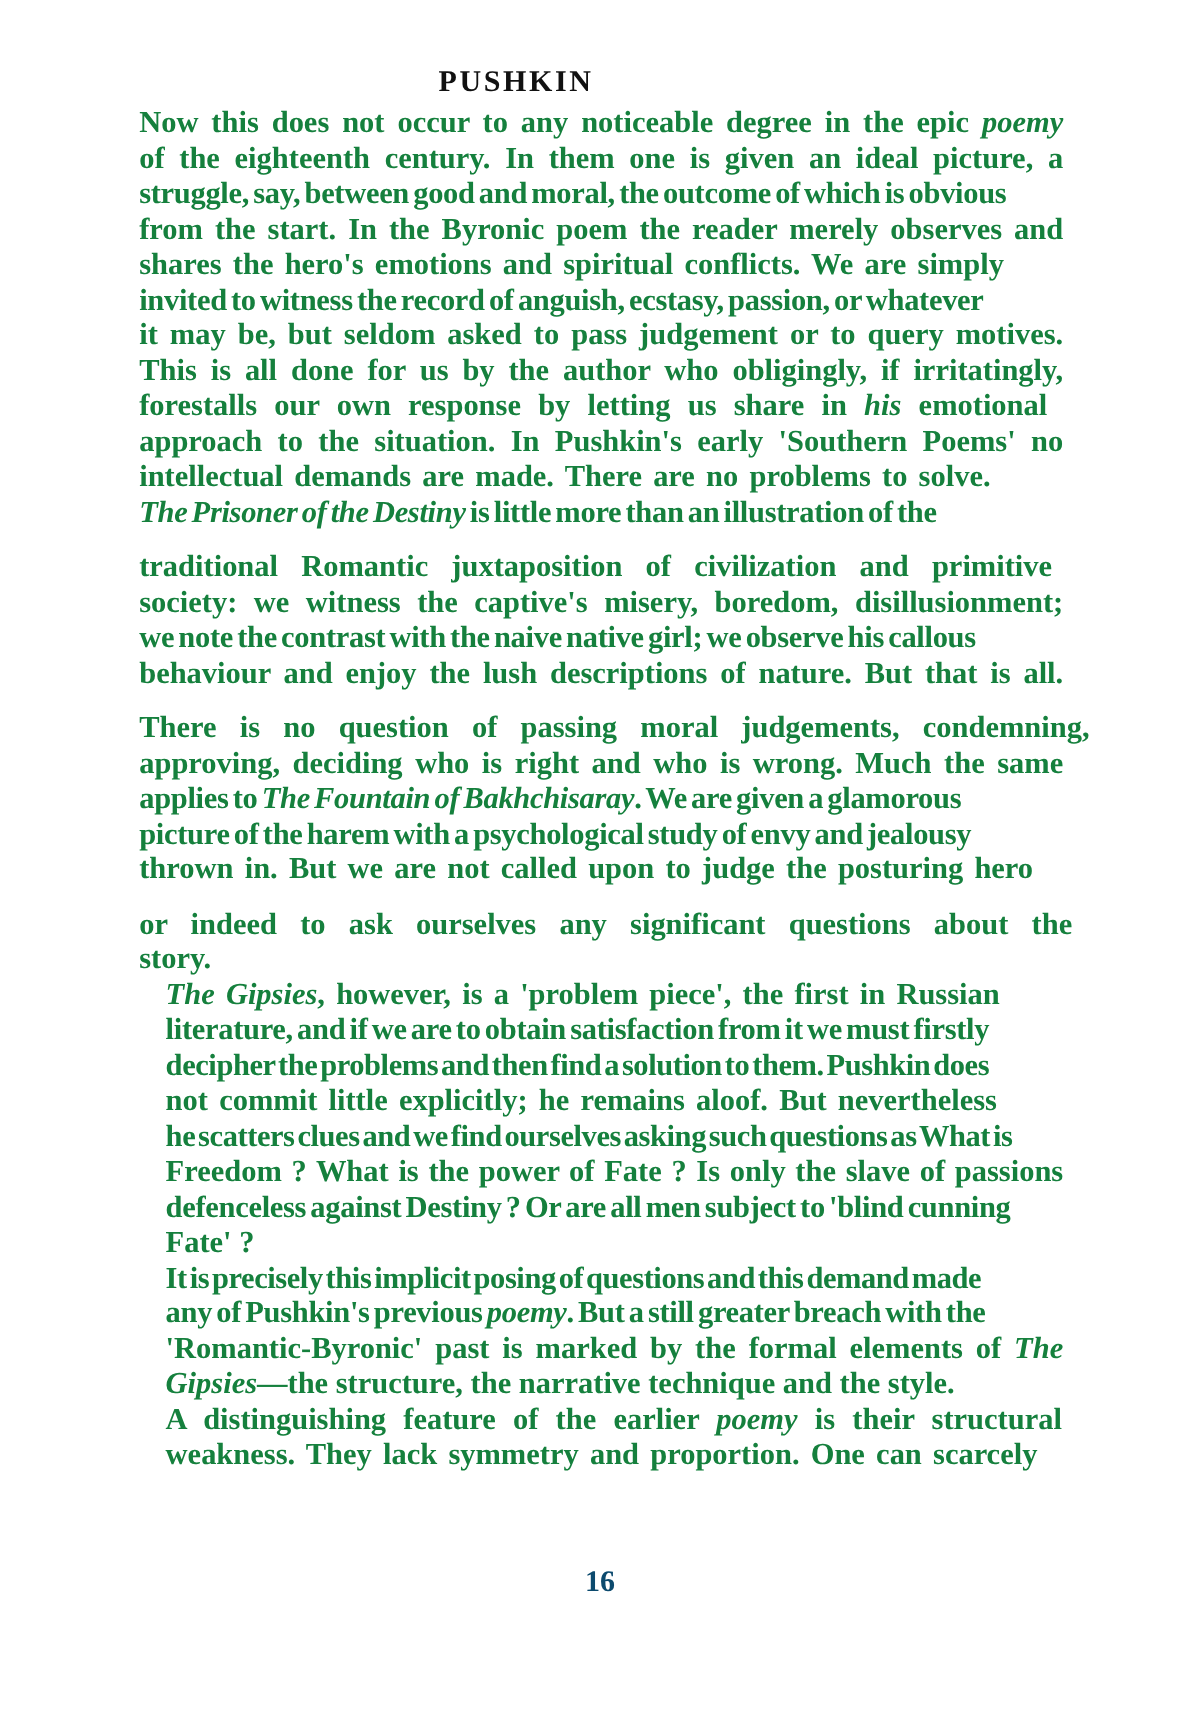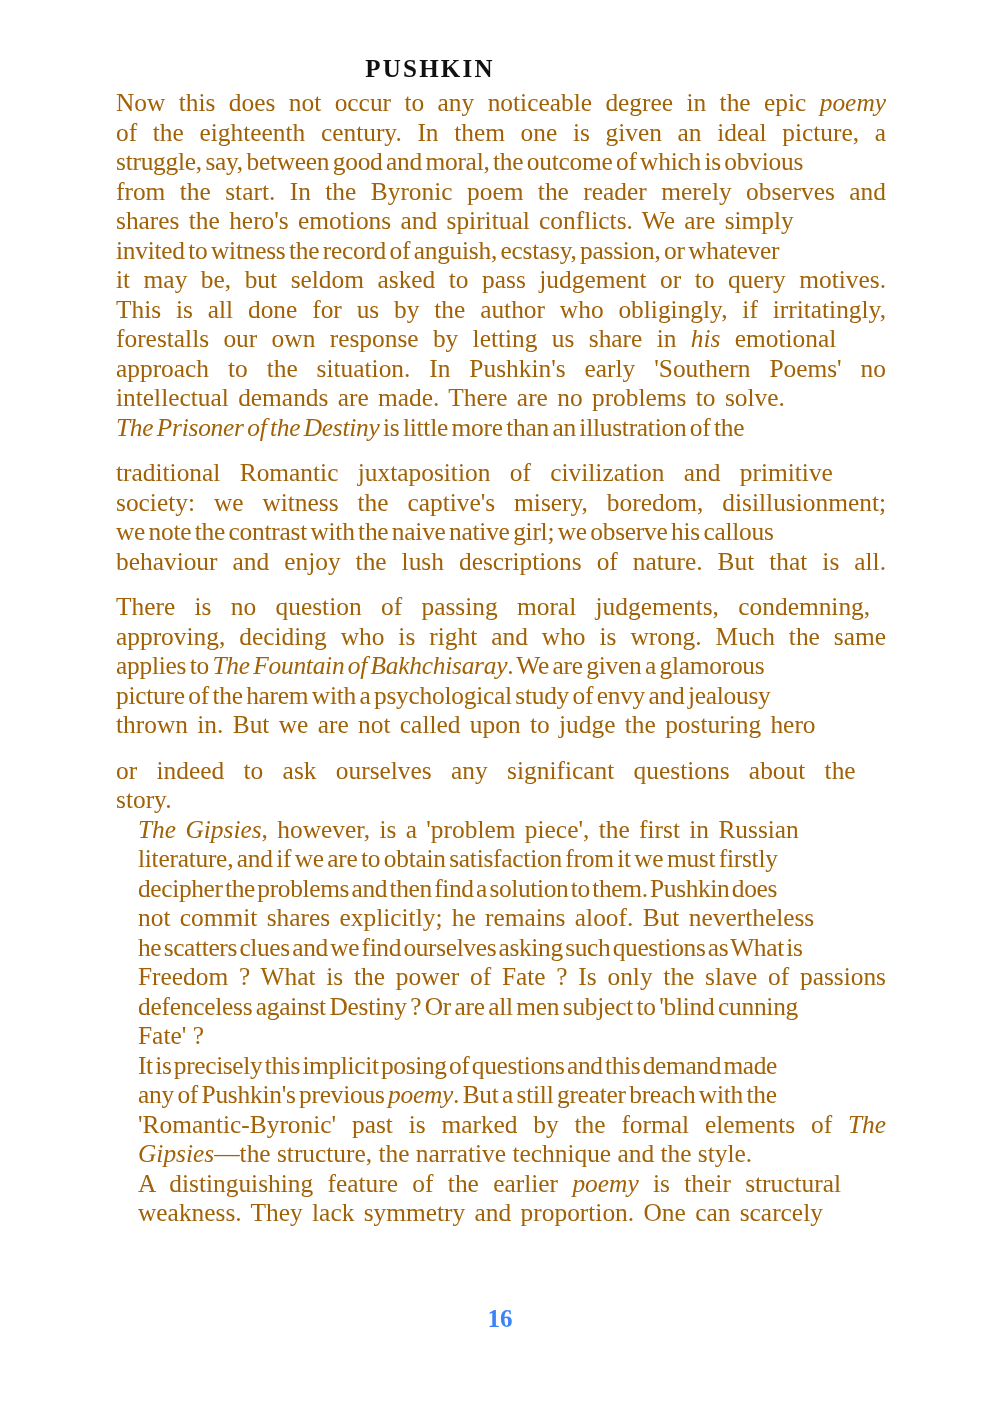--- a/index.html
+++ b/index.html
@@ -37,22 +37,22 @@
     top: 88px;
     left: 116px;
     width: 770px;
   }
   p.para {
     margin: 0;
     font-size: 25.4px;
     line-height: 29.5px;
     text-align: justify;
     text-align-last: left;
-    font-weight: 400;
-    color: #a16207;
+    font-weight: 700;
+    color: #15803d;
     -webkit-font-smoothing: none;
   }
   p.para.indent {
     text-indent: 22px;
   }
   
   .ln {
     display: block;
     white-space: nowrap;
   }
@@ -85,21 +85,21 @@
   }
   .folio {
     position: absolute;
     top: 1306px;
     left: 0;
     width: 1000px;
     text-align: center;
     font-size: 25px;
     font-weight: 600;
     line-height: 1;
-    color: #3b82f6;
+    color: #0c4a6e;
   }
 </style>
 </head>
 <body>
 
 <div class="page">
 
   <div class="running-head">PUSHKIN</div>
 
   <div class="textblock">
@@ -125,21 +125,21 @@
         <span class="ln tight"><span>applies to </span><i>The Fountain of Bakhchisaray</i><span>. We are given a glamorous</span></span>
         <span class="ln tight"><span>picture of the harem with a psychological study of envy and jealousy</span></span>
         <span class="ln loose"><span>thrown in. But we are not called upon to judge the posturing hero</span></span>
         <span class="ln xloose"><span>or indeed to ask ourselves any significant questions about the</span></span>
         <span class="ln"><span>story.</span></span>
       </p>
       <p class="para indent">
         <span class="ln loose"><i>The Gipsies</i><span>, however, is a 'problem piece', the first in Russian</span></span>
         <span class="ln tight"><span>literature, and if we are to obtain satisfaction from it we must firstly</span></span>
         <span class="ln vtight"><span>decipher the problems and then find a solution to them. Pushkin does</span></span>
-        <span class="ln loose"><span>not commit shares explicitly; he remains aloof. But nevertheless</span></span>
+        <span class="ln loose"><span>not commit little explicitly; he remains aloof. But nevertheless</span></span>
         <span class="ln vtight"><span>he scatters clues and we find ourselves asking such questions as What is</span></span>
         <span class="ln j"><span>Freedom ? What is the power of Fate ? Is only the slave of passions</span></span>
         <span class="ln tight"><span>defenceless against Destiny ? Or are all men subject to 'blind cunning</span></span>
         <span class="ln"><span>Fate' ?</span></span>
       </p>
       <p class="para indent">
         <span class="ln vtight"><span>It is precisely this implicit posing of questions and this demand made</span></span>
         <span class="ln tight"><span>any of Pushkin's previous </span><i>poemy</i><span>. But a still greater breach with the</span></span>
         <span class="ln j"><span>'Romantic-Byronic' past is marked by the formal elements of </span><i>The</i></span>
         <span class="ln"><i>Gipsies</i><span>—the structure, the narrative technique and the style.</span></span>

